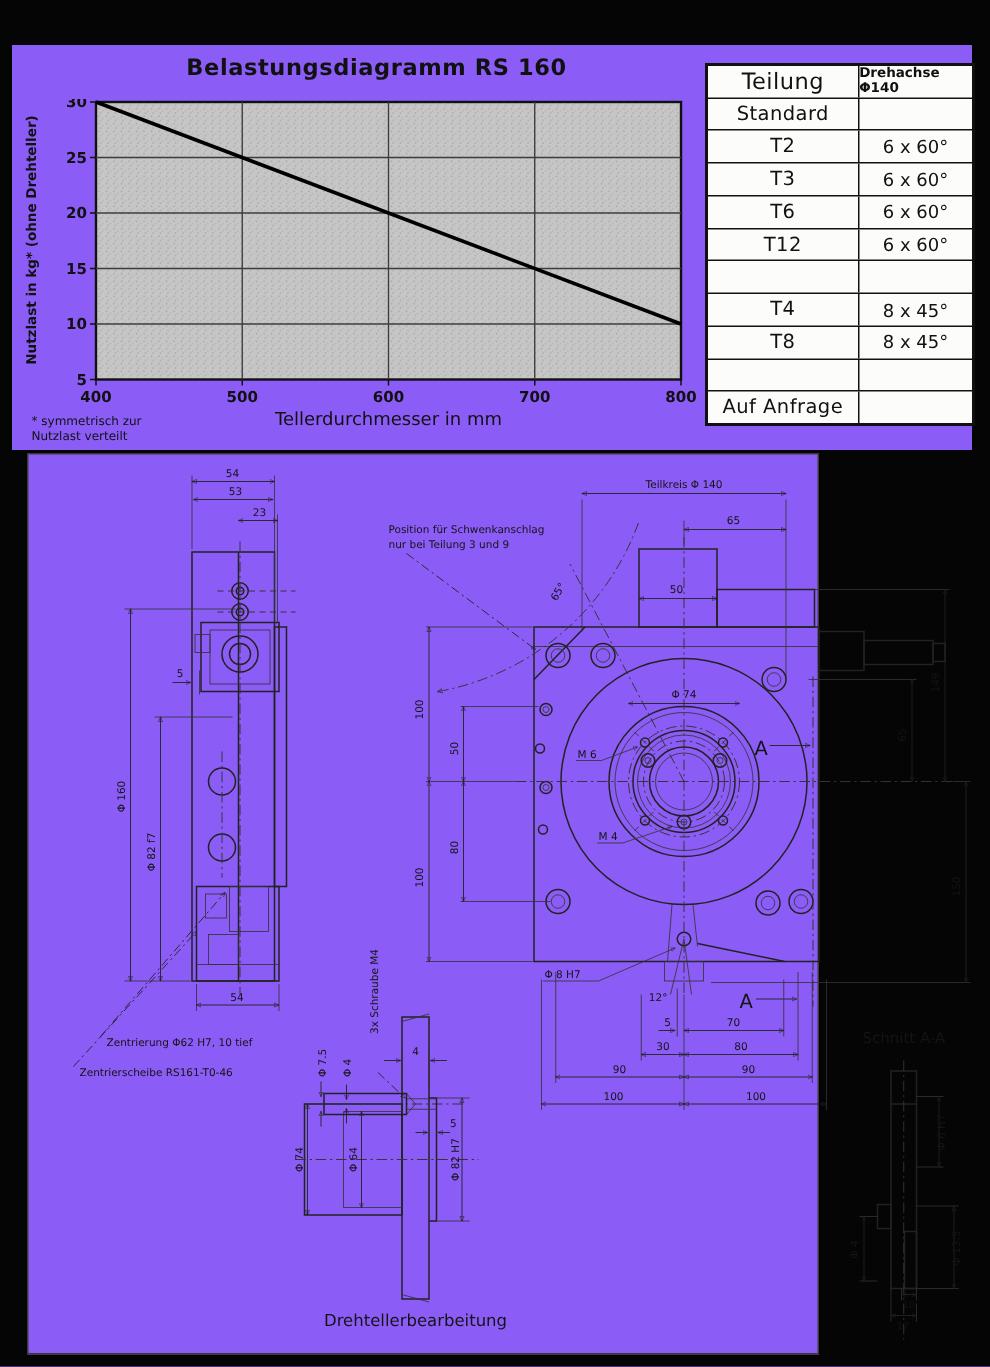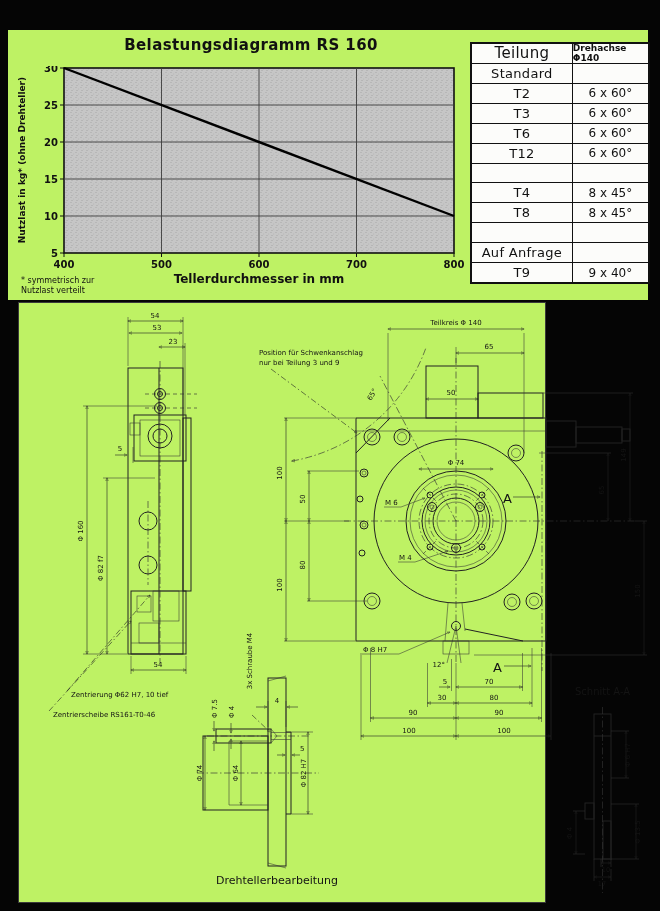--- a/index.html
+++ b/index.html
@@ -1,29 +1,29 @@
 <!DOCTYPE html>
 <html><head>
 <meta charset="utf-8">
 <style>
   html,body{margin:0;padding:0}
   body{width:660px;height:911px;background:#050505;position:relative;
        font-family:"DejaVu Sans",sans-serif;color:#111;overflow:hidden}
-  .panel{position:absolute;background:#bef264}
+  .panel{position:absolute;background:#8b5cf6}
   #top-panel{left:8px;top:30px;width:640px;height:270px}
   #bottom-panel{left:18px;top:302px;width:528px;height:601px;border:1px solid #3a3a3a;box-sizing:border-box}
 
   
   .chart-title{position:absolute;left:28px;top:6px;width:430px;text-align:center;
     font-size:15px;font-weight:bold;letter-spacing:.4px;color:#111}
   .ylab{position:absolute;left:-81px;top:124px;width:190px;height:12px;line-height:12px;
     text-align:center;font-size:9px;font-weight:bold;transform:rotate(-90deg);color:#111}
   #plot{position:absolute;left:22px;top:36px}
   .xlab{position:absolute;left:56px;top:242px;width:390px;text-align:center;
-    font-size:12px;font-weight:bold;color:#111}
+    font-size:12px;font-weight:normal;color:#111}
   .footnote{position:absolute;left:13px;top:246px;font-size:8px;font-weight:normal;line-height:10px;color:#111}
 
   
   #tbl{position:absolute;left:462px;top:12px;width:180px;height:242px;border:2px solid #111;
     display:flex;flex-direction:column;background:#fcfcfa;box-sizing:border-box}
   .t-row{flex:1;display:flex;border-top:1px solid #111;min-height:0}
   .t-row:first-child{border-top:none}
   .t-c1{width:57%;border-right:1.5px solid #111;display:flex;align-items:center;justify-content:center;
     font-size:13px;letter-spacing:.3px}
   .t-c2{width:43%;display:flex;align-items:center;justify-content:center;font-size:12px}
@@ -137,24 +137,20 @@
         <div class="t-c2">8 x 45°</div>
       </div>
       <div class="t-row">
         <div class="t-c1"></div>
         <div class="t-c2"></div>
       </div>
       <div class="t-row">
         <div class="t-c1">Auf Anfrage</div>
         <div class="t-c2"></div>
       </div>
-      <div class="t-row">
-        <div class="t-c1">T9</div>
-        <div class="t-c2">9 x 40°</div>
-      </div>
     </div>
 </div>
 
 <div class="panel" id="bottom-panel">
 <svg class="draw" width="634" height="601" viewBox="0 0 634 601">
   <defs>
     <marker id="arr" viewBox="0 0 10 10" refX="8.5" refY="5" markerWidth="6" markerHeight="6" orient="auto-start-reverse">
       <path d="M0,1.2 L9,5 L0,8.8 Z" fill="#222" stroke="none"></path>
     </marker>
     <pattern id="hatch" width="5.5" height="5.5" patternUnits="userSpaceOnUse" patternTransform="rotate(45)">

